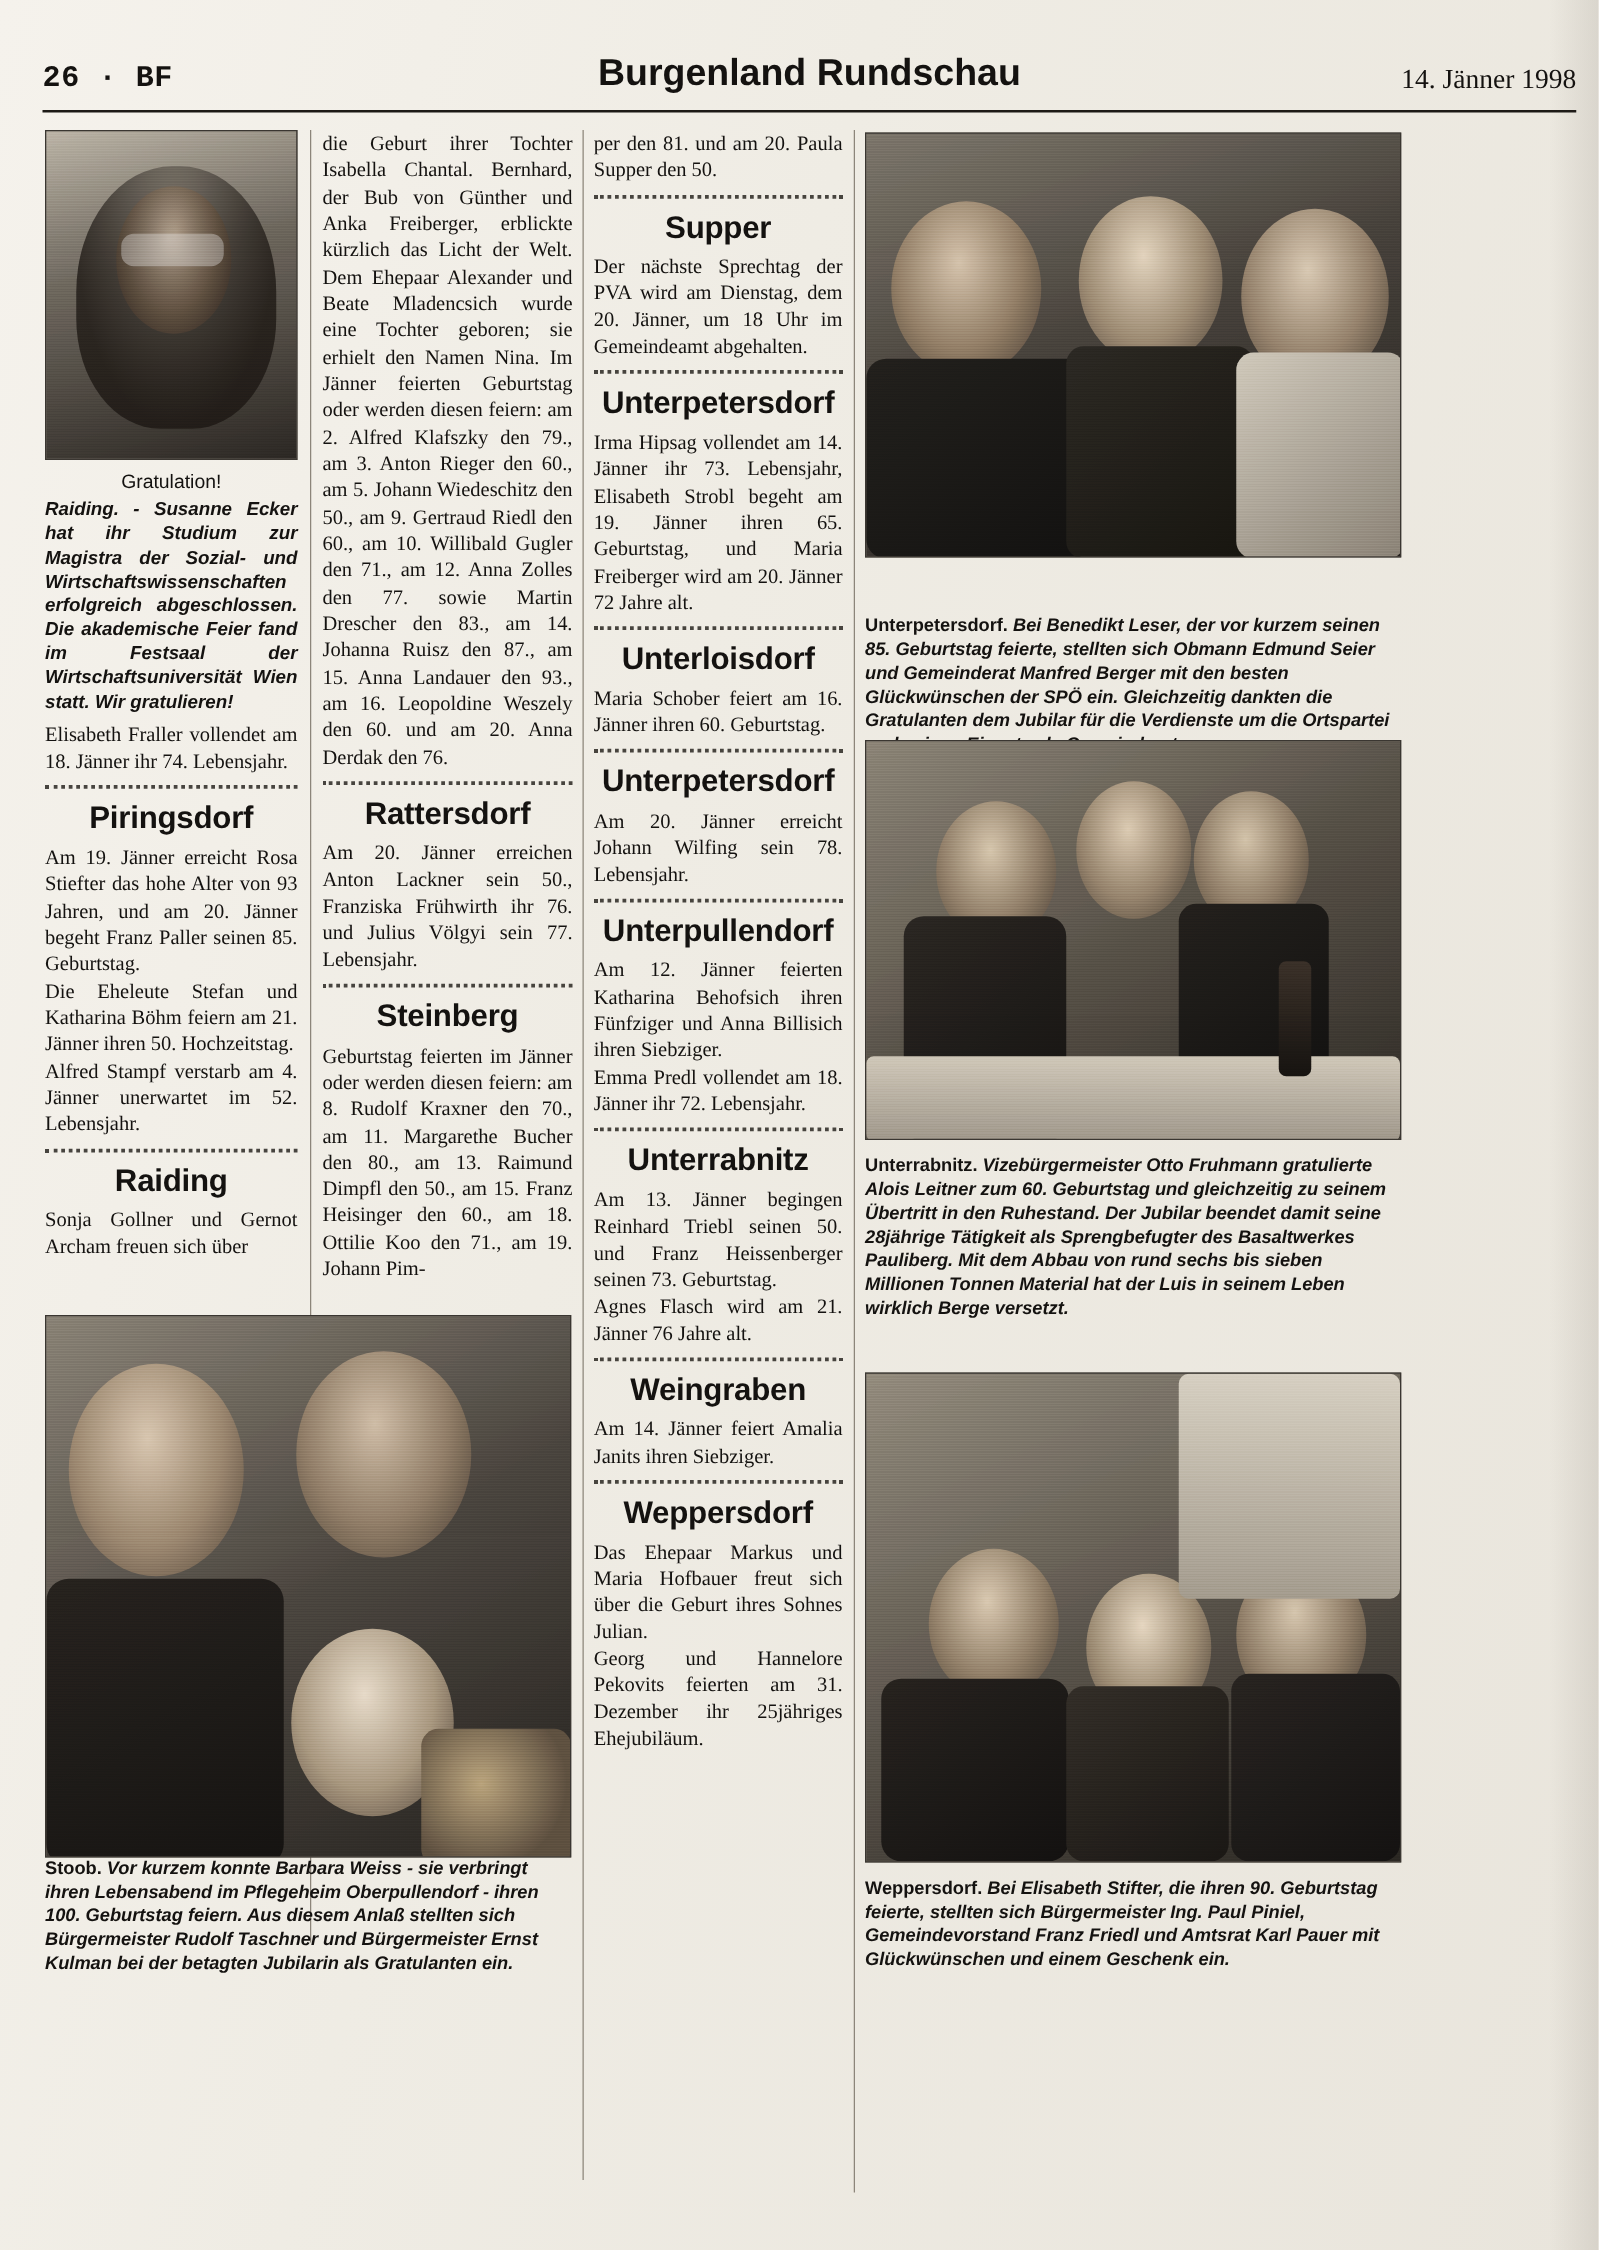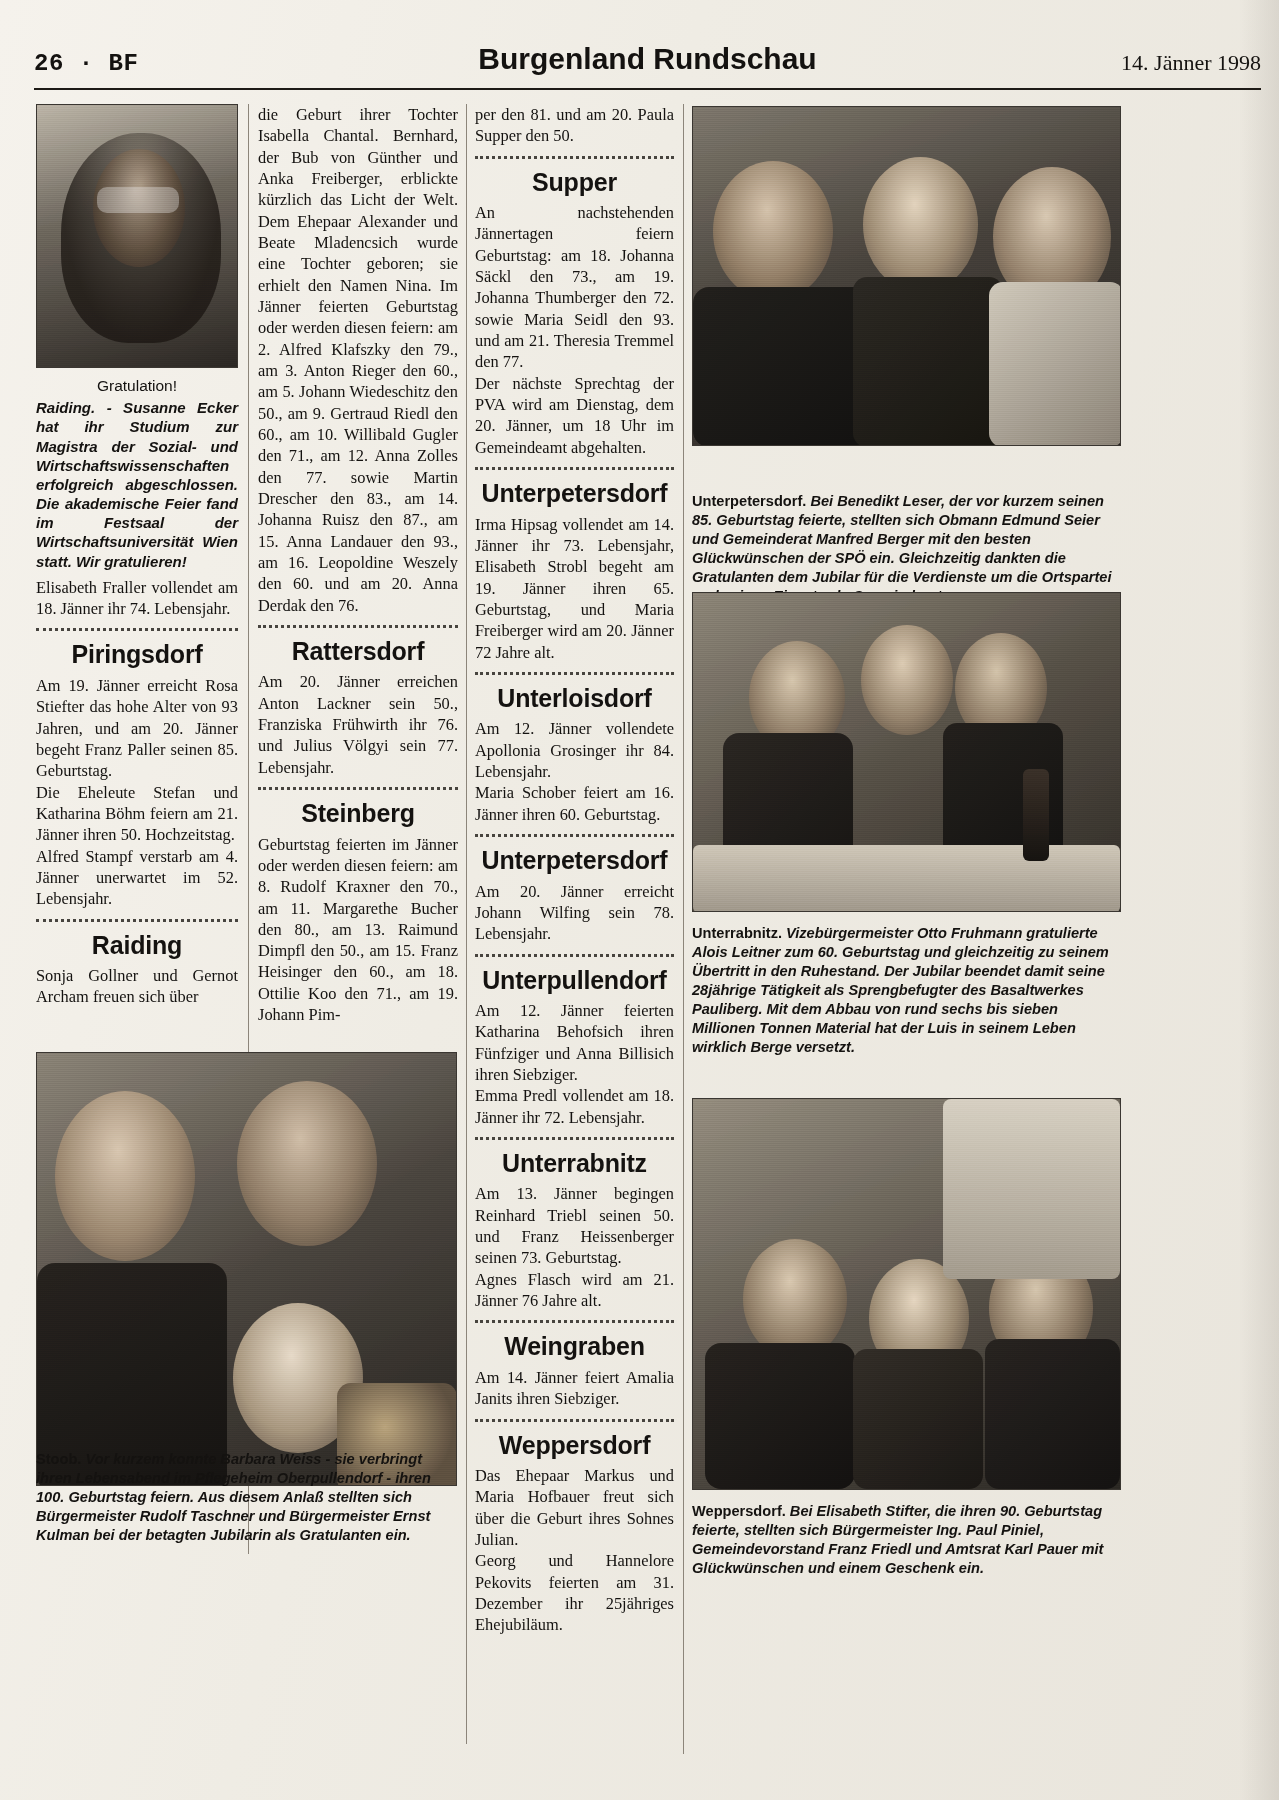--- a/index.html
+++ b/index.html
@@ -188,51 +188,49 @@
 
   <div class="photo" style="position:absolute;left:36px;top:1052px;width:419px;height:432px;">
     <div class="ph-inner" style="background:linear-gradient(150deg,#8a8377 0%,#4d4842 50%,#2b2824 100%);"></div>
     <div class="blob" style="left:18px;top:38px;width:140px;height:170px;background:radial-gradient(ellipse at 45% 35%, #d8c6b0 0%, #9c8870 55%, #524338 100%);"></div>
     <div class="blob" style="left:200px;top:28px;width:140px;height:165px;background:radial-gradient(ellipse at 45% 35%, #cfbda7 0%, #8f7c66 55%, #463a31 100%);"></div>
     <div class="blob" style="left:196px;top:250px;width:130px;height:150px;background:radial-gradient(ellipse at 45% 35%, #e6dac8 0%, #a8977f 55%, #4c4035 100%);"></div>
     <div class="blob" style="left:0px;top:210px;width:190px;height:230px;border-radius:18px;background:linear-gradient(150deg,#26221e 0%, #151311 100%);"></div>
     <div class="blob" style="left:300px;top:330px;width:120px;height:110px;border-radius:14px;background:radial-gradient(circle at 40% 40%, #b9a37c 0%, #5e5040 70%);"></div>
     <div class="grain"></div>
   </div>
-  <div class="caption" style="position:absolute;left:36px;top:1444px;width:419px;">
+  <div class="caption" style="position:absolute;left:36px;top:1480px;width:419px;">
     <span class="lead">Stoob.</span><span> Vor kurzem konnte Barbara Weiss - sie verbringt ihren Lebensabend im Pflegeheim Oberpullendorf - ihren 100. Geburtstag feiern. Aus diesem Anlaß stellten sich Bürgermeister Rudolf Taschner und Bürgermeister Ernst Kulman bei der betagten Jubilarin als Gratulanten ein.</span>
   </div>
 
   <div class="col col2">
     <p>die Geburt ihrer Tochter Isabella Chantal. Bernhard, der Bub von Günther und Anka Freiberger, erblickte kürzlich das Licht der Welt. Dem Ehepaar Alexander und Beate Mladencsich wurde eine Tochter geboren; sie erhielt den Namen Nina. Im Jänner feierten Geburtstag oder werden diesen feiern: am 2. Alfred Klafszky den 79., am 3. Anton Rieger den 60., am 5. Johann Wiedeschitz den 50., am 9. Gertraud Riedl den 60., am 10. Willibald Gugler den 71., am 12. Anna Zolles den 77. sowie Martin Drescher den 83., am 14. Johanna Ruisz den 87., am 15. Anna Landauer den 93., am 16. Leopoldine Weszely den 60. und am 20. Anna Derdak den 76.</p>
     <div class="dots"></div>
 
     <div class="place">Rattersdorf</div>
     <p>Am 20. Jänner erreichen Anton Lackner sein 50., Franziska Frühwirth ihr 76. und Julius Völgyi sein 77. Lebensjahr.</p>
     <div class="dots"></div>
 
     <div class="place">Steinberg</div>
     <p>Geburtstag feierten im Jänner oder werden diesen feiern: am 8. Rudolf Kraxner den 70., am 11. Margarethe Bucher den 80., am 13. Raimund Dimpfl den 50., am 15. Franz Heisinger den 60., am 18. Ottilie Koo den 71., am 19. Johann Pim-</p>
   </div>
 
   <div class="col col3">
     <p>per den 81. und am 20. Paula Supper den 50.</p>
     <div class="dots"></div>
 
     <div class="place">Supper</div>
-    <p>An nachstehenden Jännertagen feiern Geburtstag: am 18. Johanna Säckl den 73., am 19. Johanna Thumberger den 72. sowie Maria Seidl den 93. und am 21. Theresia Tremmel den 77.</p>
     <p>Der nächste Sprechtag der PVA wird am Dienstag, dem 20. Jänner, um 18 Uhr im Gemeindeamt abgehalten.</p>
     <div class="dots"></div>
 
     <div class="place">Unterpetersdorf</div>
     <p>Irma Hipsag vollendet am 14. Jänner ihr 73. Lebensjahr, Elisabeth Strobl begeht am 19. Jänner ihren 65. Geburtstag, und Maria Freiberger wird am 20. Jänner 72 Jahre alt.</p>
     <div class="dots"></div>
 
     <div class="place">Unterloisdorf</div>
-    <p>Am 12. Jänner vollendete Apollonia Grosinger ihr 84. Lebensjahr.</p>
     <p>Maria Schober feiert am 16. Jänner ihren 60. Geburtstag.</p>
     <div class="dots"></div>
 
     <div class="place">Unterpetersdorf</div>
     <p>Am 20. Jänner erreicht Johann Wilfing sein 78. Lebensjahr.</p>
     <div class="dots"></div>
 
     <div class="place">Unterpullendorf</div>
     <p>Am 12. Jänner feierten Katharina Behofsich ihren Fünfziger und Anna Billisich ihren Siebziger.</p>
     <p>Emma Predl vollendet am 18. Jänner ihr 72. Lebensjahr.</p>

